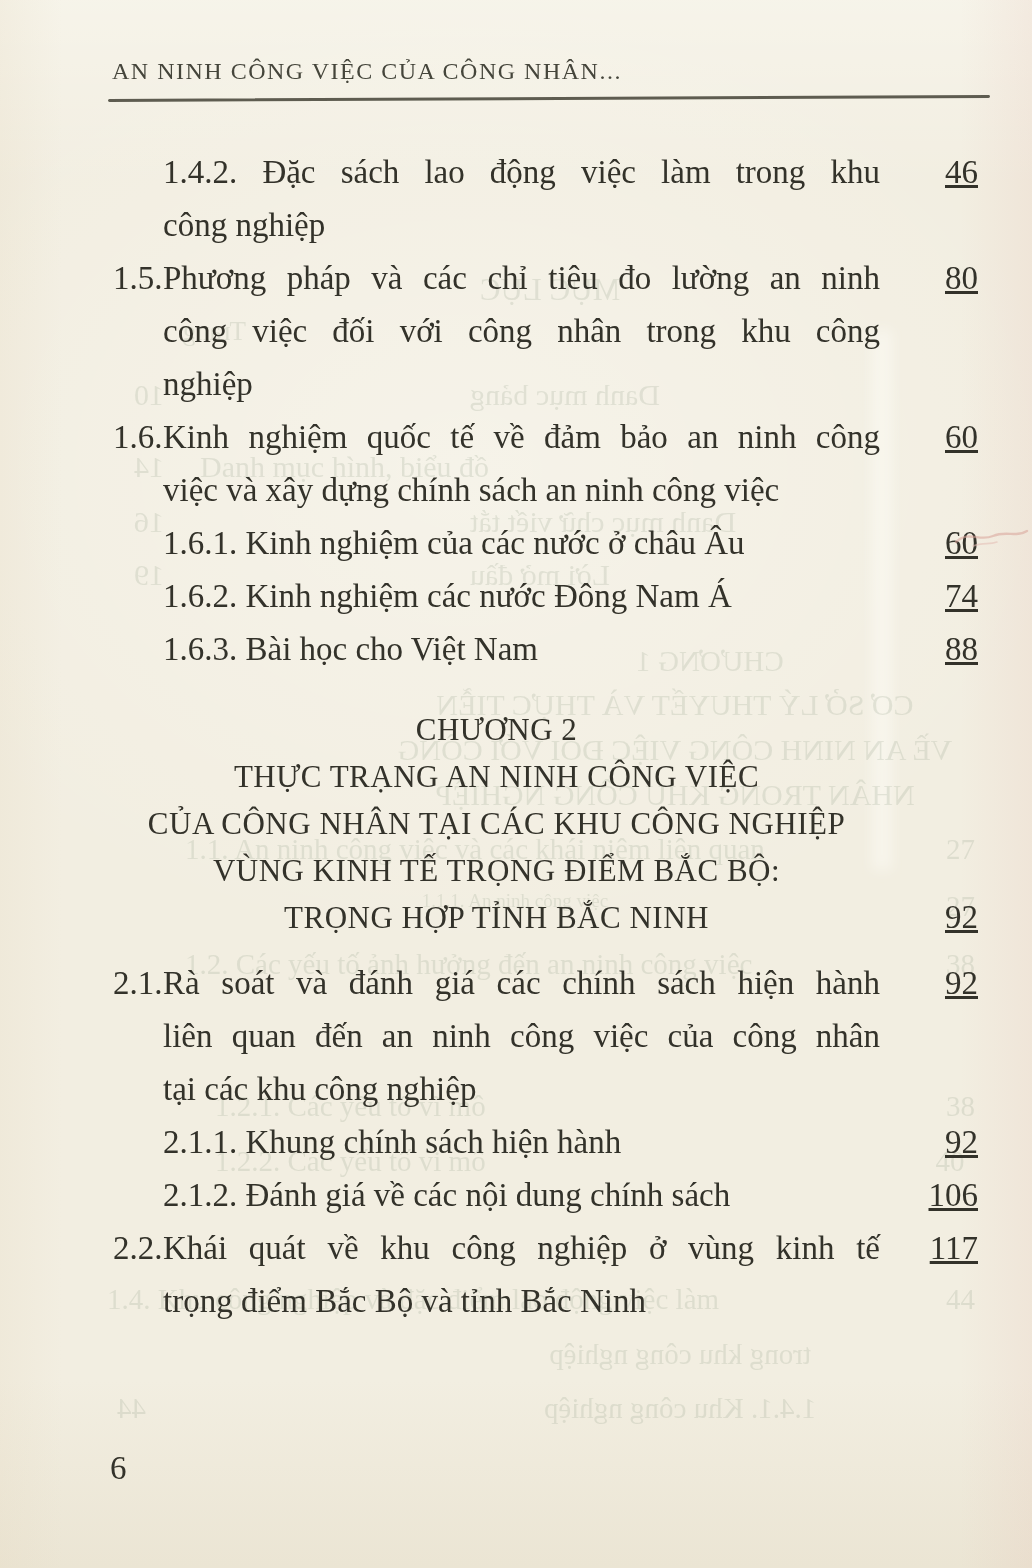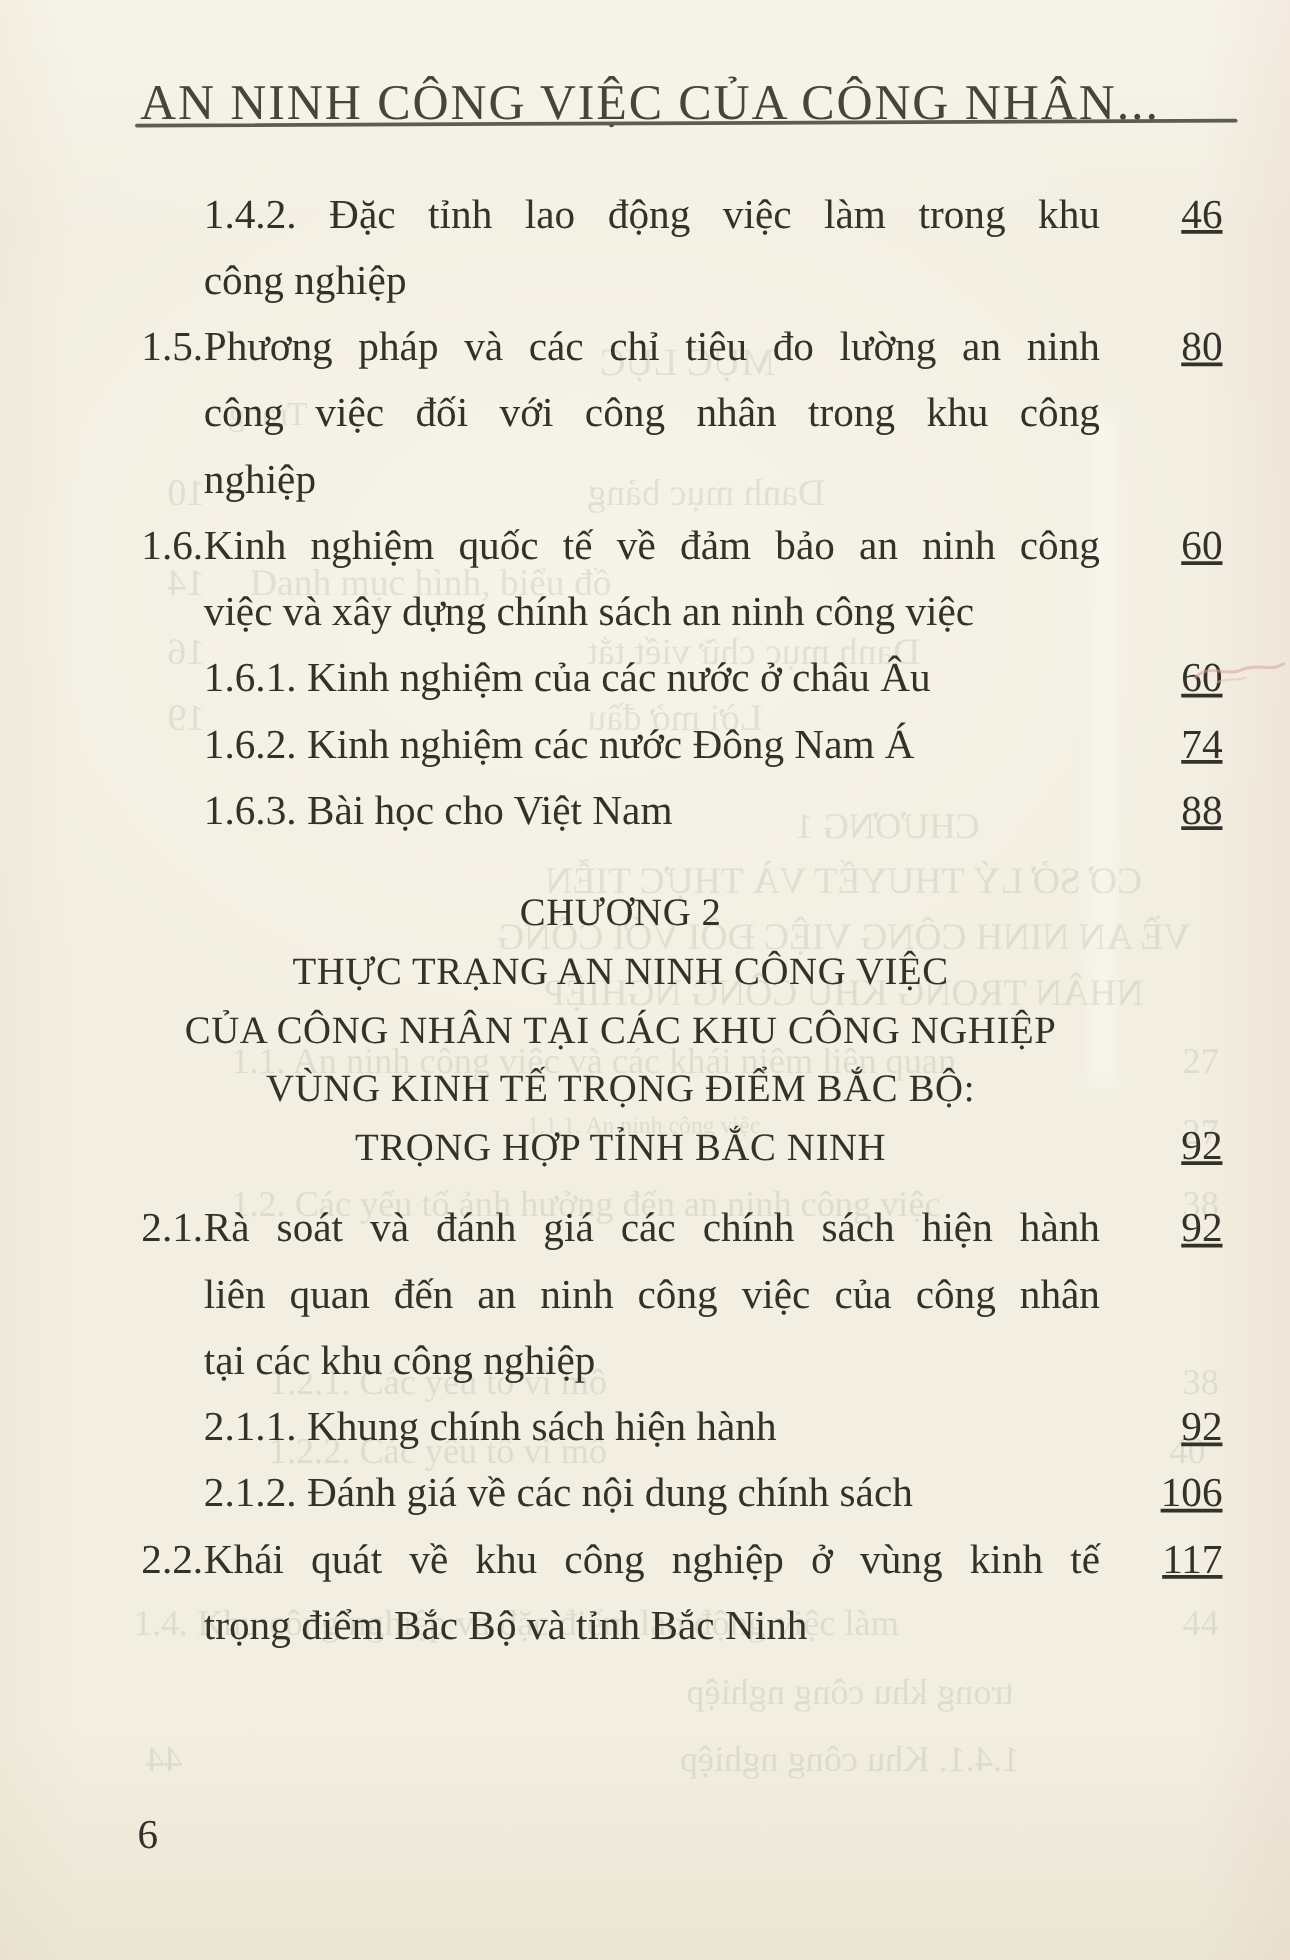--- a/index.html
+++ b/index.html
@@ -8,21 +8,21 @@
     background:
       linear-gradient(90deg, rgba(228,214,188,.20) 0%, rgba(0,0,0,0) 6%, rgba(0,0,0,0) 93%, rgba(226,183,172,.16) 100%),
       linear-gradient(180deg, rgba(255,255,250,.35) 0%, rgba(0,0,0,0) 12%, rgba(0,0,0,0) 88%, rgba(214,202,172,.25) 100%),
       radial-gradient(ellipse 900px 700px at 45% 30%, rgba(255,255,252,.30), rgba(0,0,0,0) 70%),
       var(--paper,#f2eee1);
     font-family:"Liberation Serif","DejaVu Serif",serif;
     color:var(--ink,#33322a);
   }
   .streak{position:absolute;left:872px;top:330px;width:20px;height:540px;background:rgba(255,255,250,.45);filter:blur(7px);}
   
-  .running-head{position:absolute;left:112px;top:58px;font-size:40px;letter-spacing:1.5px;color:#45453b;white-space:nowrap;}
+  .running-head{position:absolute;left:112px;top:58px;font-size:24px;letter-spacing:1.5px;color:#45453b;white-space:nowrap;}
   .head-rule{position:absolute;left:108px;top:97px;width:882px;height:3px;background:var(--rule,#5e5c50);transform:rotate(-0.25deg);border-radius:2px;}
   
   .ghost-layer{position:absolute;inset:0;pointer-events:none;}
   .ghost{position:absolute;color:var(--ghost,#97a48e);opacity:.22;filter:blur(.6px);white-space:nowrap;}
   .ghost.mir{transform:scaleX(-1);}
   
   .toc{position:absolute;left:113px;top:146px;width:865px;}
   .row{display:grid;grid-template-columns:50px 717px 98px;}
   .num{font-size:33px;line-height:53px;white-space:nowrap;}
   .txt{}
@@ -77,21 +77,21 @@
       <div class="ghost mir" style="left: 96px; top: 1392px; width: 50px; text-align: left; font-size: 29px;">44</div>
     </div>
 
   <div class="running-head">AN NINH CÔNG VIỆC CỦA CÔNG NHÂN...</div>
   <div class="head-rule"></div>
 
   <div class="toc">
       <div class="row sub">
         <div class="num"></div>
         <div class="txt">
-          <div class="line just">1.4.2. Đặc tỉnh lao động việc làm trong khu</div>
+          <div class="line just">1.4.2. Đặc sách lao động việc làm trong khu</div>
           <div class="line">công nghiệp</div>
         </div>
         <div class="page-col">46</div>
       </div>
       <div class="row main">
         <div class="num">1.5.</div>
         <div class="txt">
           <div class="line just">Phương pháp và các chỉ tiêu đo lường an ninh</div>
           <div class="line just">công việc đối với công nhân trong khu công</div>
           <div class="line">nghiệp</div>

